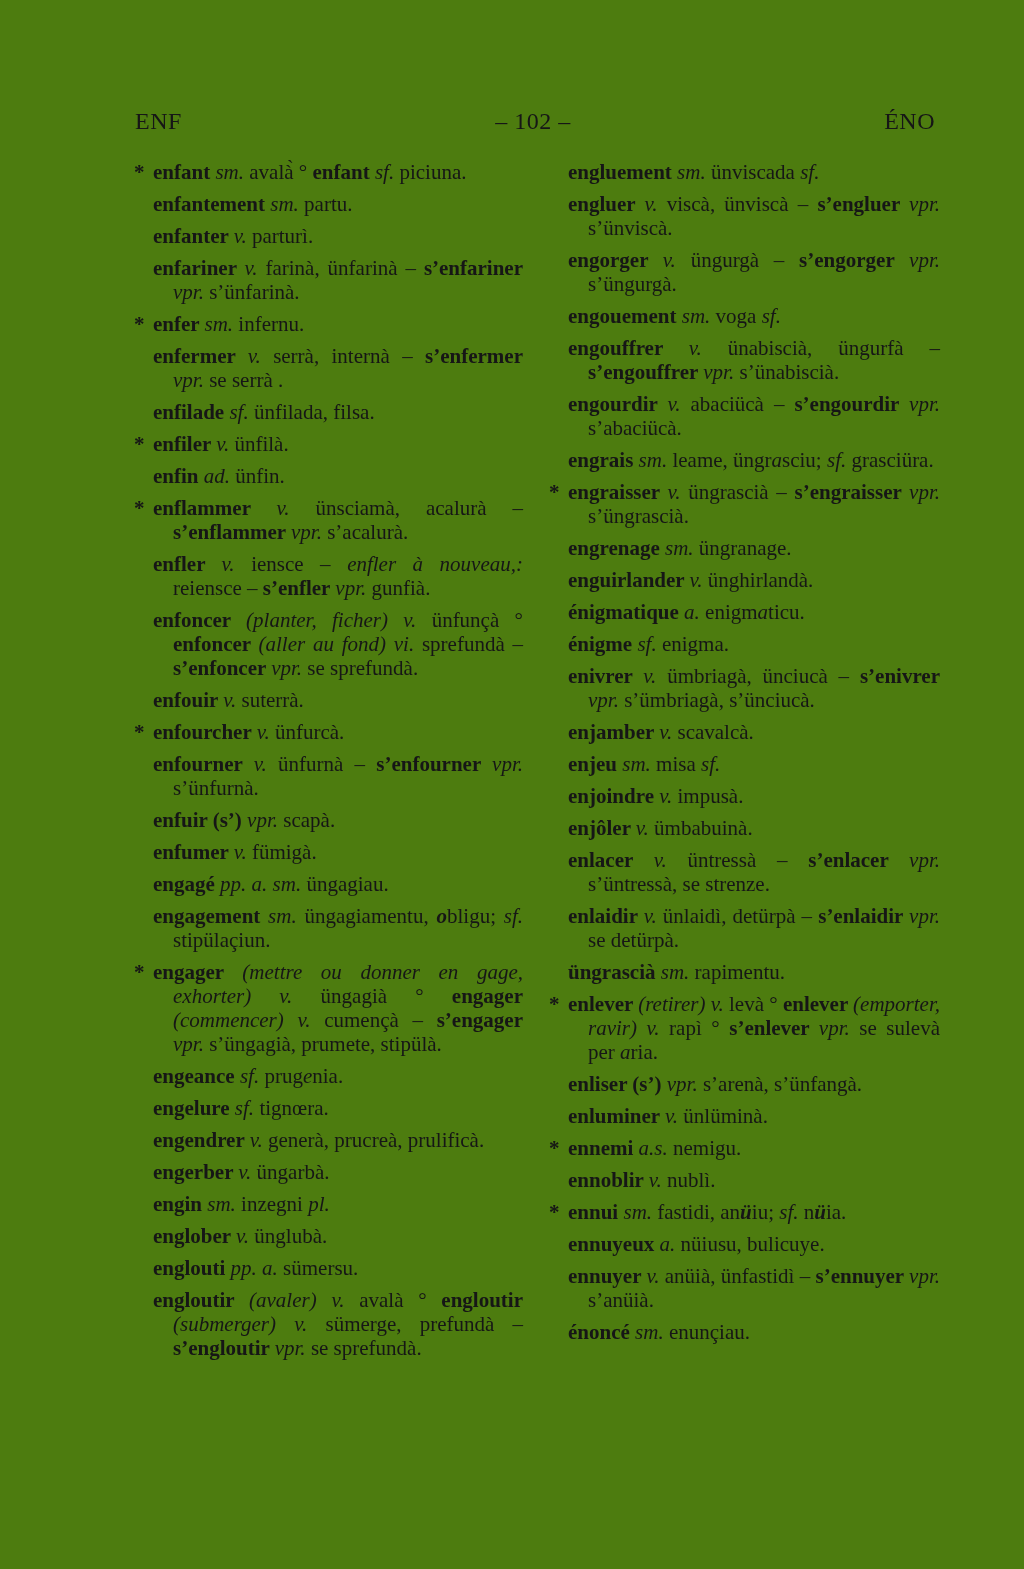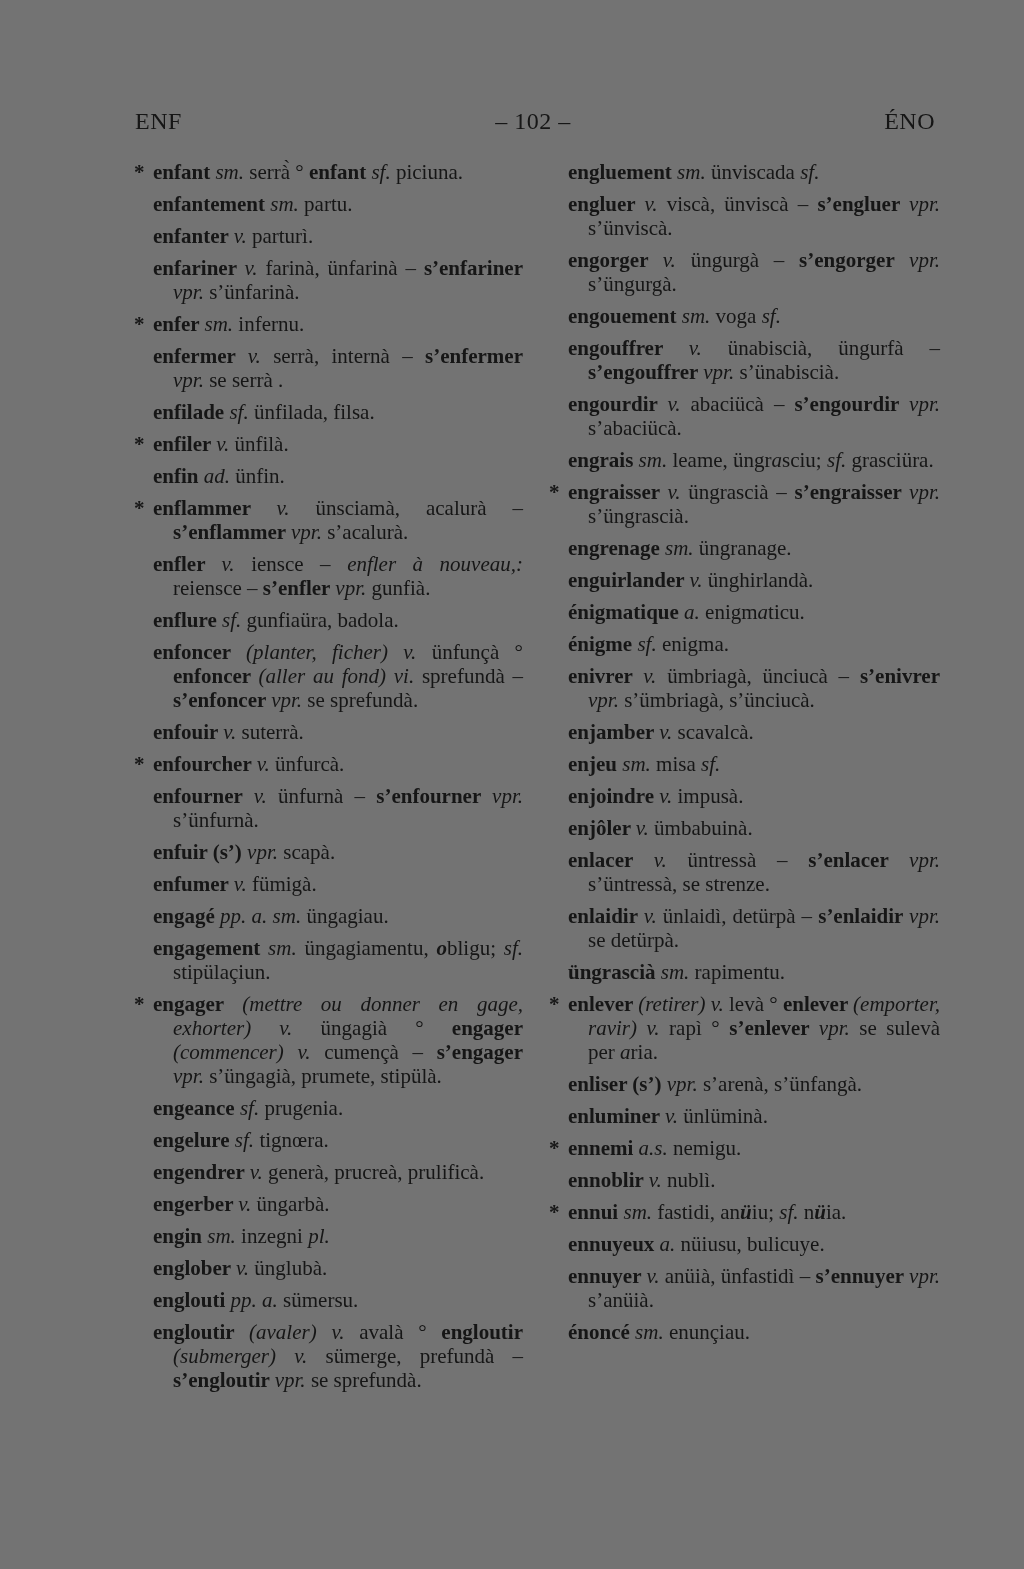--- a/index.html
+++ b/index.html
@@ -4,21 +4,21 @@
 <style>
   html, body {
     margin: 0;
     padding: 0;
     background: #f6f6f4;
   }
   .page {
     position: relative;
     width: 1024px;
     height: 1569px;
-    background: #737373;
+    background: #4d7c0f;
     font-family: "Liberation Serif", serif;
     color: #161616;
     overflow: hidden;
   }
   .header {
     position: absolute;
     left: 135px;
     top: 108px;
     width: 800px;
     display: flex;
@@ -57,32 +57,31 @@
 </head>
 <body>
 
 <div class="page">
   <div class="header">
     <span>ENF</span>
     <span>– 102 –</span>
     <span>ÉNO</span>
   </div>
   <div class="col col-left">
-      <p class="entry"><span class="star">*</span><span class="seg-b">enfant </span><span class="seg-i">sm. </span><span class="seg-r">serrà̀ ° </span><span class="seg-b">enfant </span><span class="seg-i">sf. </span><span class="seg-r">piciuna.</span></p>
+      <p class="entry"><span class="star">*</span><span class="seg-b">enfant </span><span class="seg-i">sm. </span><span class="seg-r">avalà̀ ° </span><span class="seg-b">enfant </span><span class="seg-i">sf. </span><span class="seg-r">piciuna.</span></p>
       <p class="entry"><span class="seg-b">enfantement </span><span class="seg-i">sm. </span><span class="seg-r">partu.</span></p>
       <p class="entry"><span class="seg-b">enfanter </span><span class="seg-i">v. </span><span class="seg-r">parturì.</span></p>
       <p class="entry"><span class="seg-b">enfariner </span><span class="seg-i">v. </span><span class="seg-r">farinà, ünfarinà – </span><span class="seg-b">s’enfariner </span><span class="seg-i">vpr. </span><span class="seg-r">s’ünfarinà.</span></p>
       <p class="entry"><span class="star">*</span><span class="seg-b">enfer </span><span class="seg-i">sm. </span><span class="seg-r">infernu.</span></p>
       <p class="entry"><span class="seg-b">enfermer </span><span class="seg-i">v. </span><span class="seg-r">serrà, internà – </span><span class="seg-b">s’enfermer </span><span class="seg-i">vpr. </span><span class="seg-r">se serrà .</span></p>
       <p class="entry"><span class="seg-b">enfilade </span><span class="seg-i">sf. </span><span class="seg-r">ünfilada, filsa.</span></p>
       <p class="entry"><span class="star">*</span><span class="seg-b">enfiler </span><span class="seg-i">v. </span><span class="seg-r">ünfilà.</span></p>
       <p class="entry"><span class="seg-b">enfin </span><span class="seg-i">ad. </span><span class="seg-r">ünfin.</span></p>
       <p class="entry"><span class="star">*</span><span class="seg-b">enflammer </span><span class="seg-i">v. </span><span class="seg-r">ünsciamà, acalurà – </span><span class="seg-b">s’enflammer </span><span class="seg-i">vpr. </span><span class="seg-r">s’acalurà.</span></p>
       <p class="entry"><span class="seg-b">enfler </span><span class="seg-i">v. </span><span class="seg-r">iensce – </span><span class="seg-i">enfler à nouveau,: </span><span class="seg-r">reiensce – </span><span class="seg-b">s’enfler </span><span class="seg-i">vpr. </span><span class="seg-r">gunfià.</span></p>
-      <p class="entry"><span class="seg-b">enflure </span><span class="seg-i">sf. </span><span class="seg-r">gunfiaüra, badola.</span></p>
       <p class="entry"><span class="seg-b">enfoncer </span><span class="seg-i">(planter, ficher) v. </span><span class="seg-r">ünfunçà ° </span><span class="seg-b">enfoncer </span><span class="seg-i">(aller au fond) vi. </span><span class="seg-r">sprefundà – </span><span class="seg-b">s’enfoncer </span><span class="seg-i">vpr. </span><span class="seg-r">se sprefundà.</span></p>
       <p class="entry"><span class="seg-b">enfouir </span><span class="seg-i">v. </span><span class="seg-r">suterrà.</span></p>
       <p class="entry"><span class="star">*</span><span class="seg-b">enfourcher </span><span class="seg-i">v. </span><span class="seg-r">ünfurcà.</span></p>
       <p class="entry"><span class="seg-b">enfourner </span><span class="seg-i">v. </span><span class="seg-r">ünfurnà – </span><span class="seg-b">s’enfourner </span><span class="seg-i">vpr. </span><span class="seg-r">s’ünfurnà.</span></p>
       <p class="entry"><span class="seg-b">enfuir (s’) </span><span class="seg-i">vpr. </span><span class="seg-r">scapà.</span></p>
       <p class="entry"><span class="seg-b">enfumer </span><span class="seg-i">v. </span><span class="seg-r">fümigà.</span></p>
       <p class="entry"><span class="seg-b">engagé </span><span class="seg-i">pp. a. sm. </span><span class="seg-r">üngagiau.</span></p>
       <p class="entry"><span class="seg-b">engagement </span><span class="seg-i">sm. </span><span class="seg-r">üngagiamentu, </span><span class="seg-bi">o</span><span class="seg-r">bligu; </span><span class="seg-i">sf. </span><span class="seg-r">stipülaçiun.</span></p>
       <p class="entry"><span class="star">*</span><span class="seg-b">engager </span><span class="seg-i">(mettre ou donner en gage, exhorter) v. </span><span class="seg-r">üngagià ° </span><span class="seg-b">engager </span><span class="seg-i">(commencer) v. </span><span class="seg-r">cumençà – </span><span class="seg-b">s’engager </span><span class="seg-i">vpr. </span><span class="seg-r">s’üngagià, prumete, stipülà.</span></p>
       <p class="entry"><span class="seg-b">engeance </span><span class="seg-i">sf. </span><span class="seg-r">prug</span><span class="seg-i">e</span><span class="seg-r">nia.</span></p>

